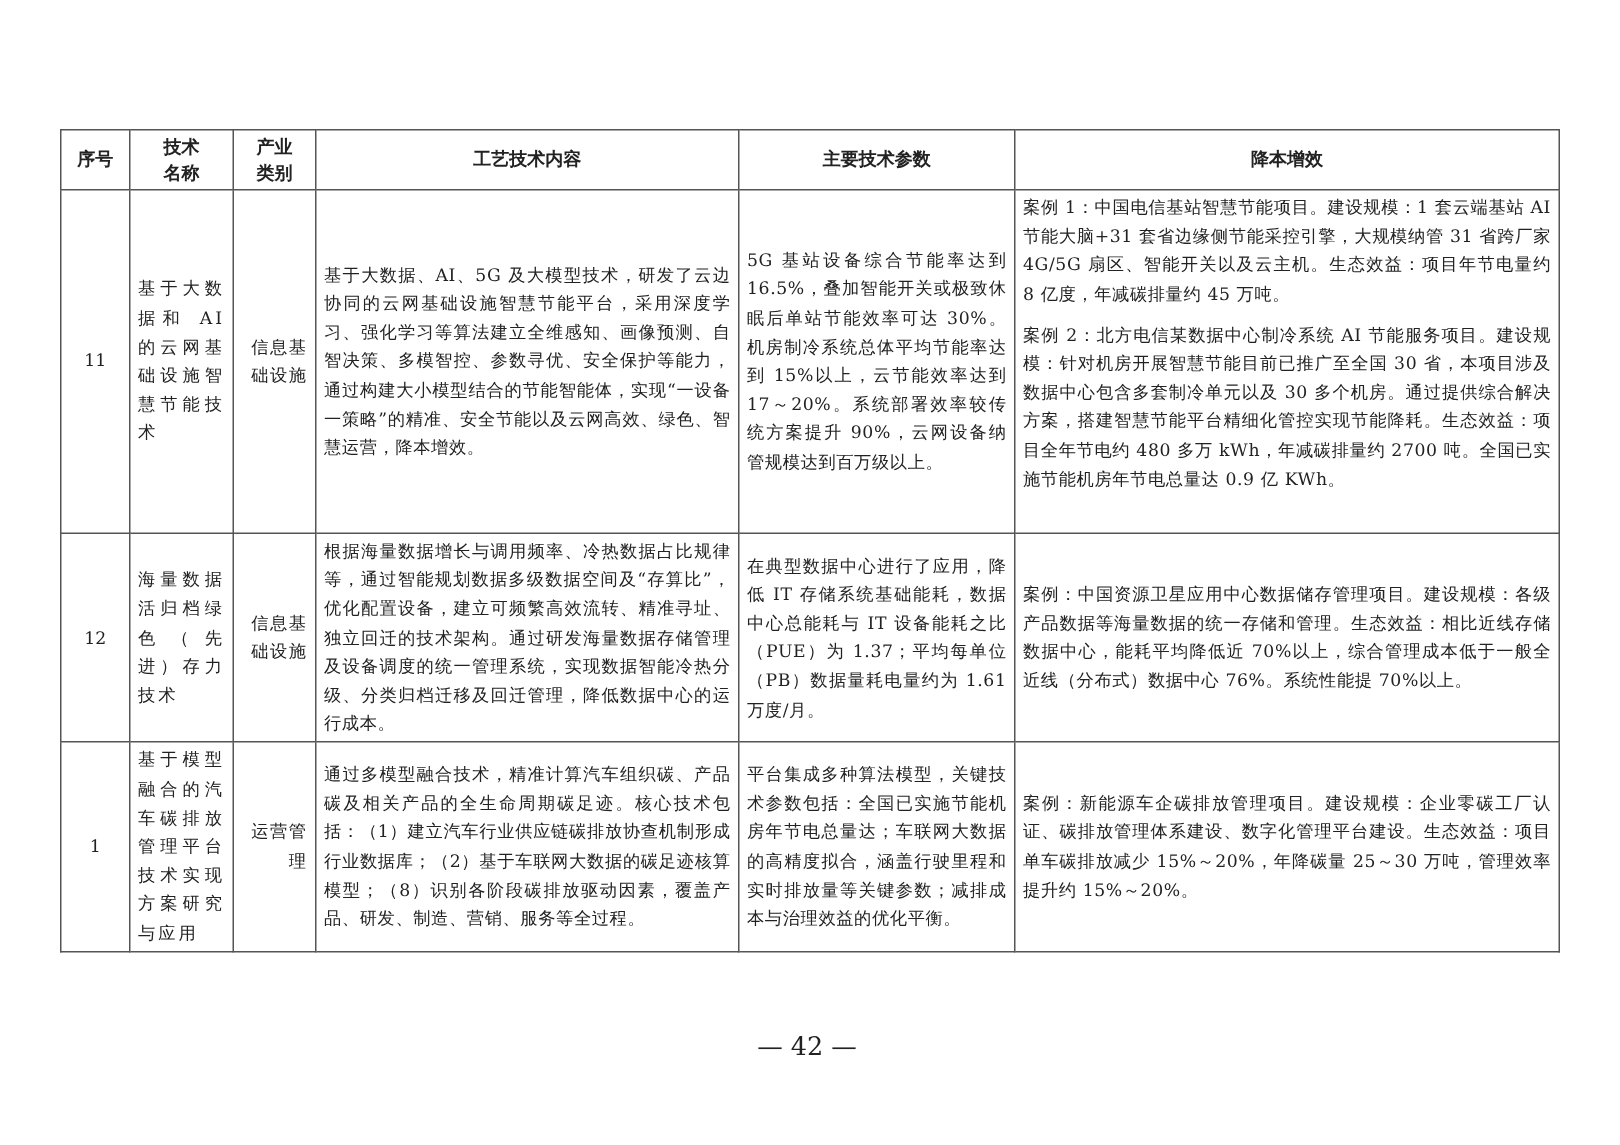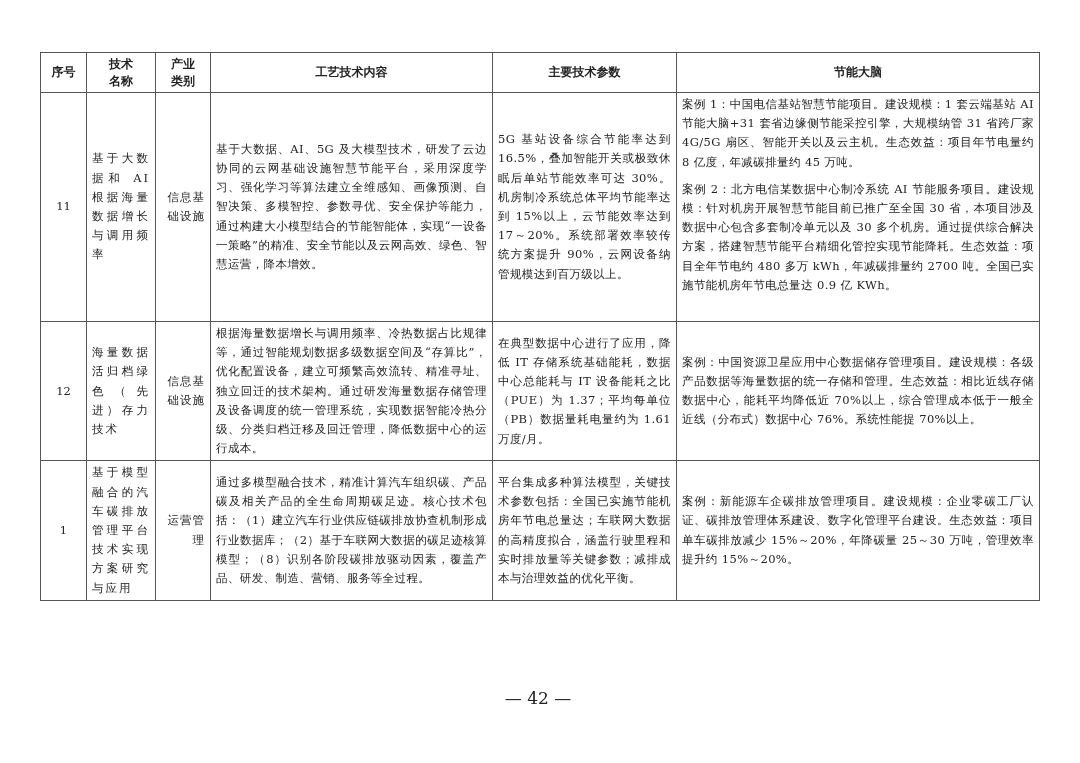--- a/index.html
+++ b/index.html
@@ -1,19 +1,19 @@
 <!DOCTYPE html>
 <html><head>
 <meta charset="utf-8">
 <style>
   html, body { margin: 0; padding: 0; background: #ffffff; }
   body { width: 1080px; height: 763px; position: relative; overflow: hidden;
          font-family: "DejaVu Serif", "Liberation Serif", serif; color: #222; }
   .page { position: absolute; left: 0; top: 0; width: 1080px; height: 763px; }
-  table.main { position: absolute; left: 40px; top: 52px; border-collapse: collapse;
+  table.main { position: absolute; left: 40px; top: 86px; border-collapse: collapse;
                table-layout: fixed; width: 999px; }
   table.main td, table.main th { border: 1.3px solid #555; padding: 2px 5px; vertical-align: middle;
                font-size: 11.5px; line-height: 19.2px; font-weight: normal; }
   table.main th { font-family: "DejaVu Sans", "Liberation Sans", sans-serif; font-weight: bold;
                   font-size: 12px; line-height: 17px; text-align: center; color: #222; }
   .c-idx { text-align: center; margin-left: 28px; }
   .c-name { text-align: left; letter-spacing: 2px; text-align: justify; }
   .c-cat { text-align: right; letter-spacing: 1px; }
   .c-text { text-align: justify; letter-spacing: 0.4px; }
   .section td { text-align: center; font-size: 15px; height: 34px; letter-spacing: 1px; }
@@ -36,27 +36,27 @@
     </colgroup>
     <thead>
       <tr style="height:40px">
         <th>序号</th>
         <th style="white-space:pre-line">技术
 名称</th>
         <th style="white-space:pre-line">产业
 类别</th>
         <th>工艺技术内容</th>
         <th>主要技术参数</th>
-        <th>节能大脑</th>
+        <th>降本增效</th>
       </tr>
     </thead>
     <tbody>
       <tr style="height:229px">
         <td class="c-idx">11</td>
-        <td class="c-name">基于大数据和 AI 根据海量数据增长与调用频率</td>
+        <td class="c-name">基于大数据和 AI 的云网基础设施智慧节能技术</td>
         <td class="c-cat">信息基础设施</td>
         <td class="c-text">基于大数据、AI、5G 及大模型技术，研发了云边协同的云网基础设施智慧节能平台，采用深度学习、强化学习等算法建立全维感知、画像预测、自智决策、多模智控、参数寻优、安全保护等能力，通过构建大小模型结合的节能智能体，实现“一设备一策略”的精准、安全节能以及云网高效、绿色、智慧运营，降本增效。</td>
         <td class="c-text">5G 基站设备综合节能率达到 16.5%，叠加智能开关或极致休眠后单站节能效率可达 30%。机房制冷系统总体平均节能率达到 15%以上，云节能效率达到 17～20%。系统部署效率较传统方案提升 90%，云网设备纳管规模达到百万级以上。</td>
         <td class="c-text" style="vertical-align:top">
           <div>案例 1：中国电信基站智慧节能项目。建设规模：1 套云端基站 AI 节能大脑+31 套省边缘侧节能采控引擎，大规模纳管 31 省跨厂家 4G/5G 扇区、智能开关以及云主机。生态效益：项目年节电量约 8 亿度，年减碳排量约 45 万吨。</div>
           <div class="case-gap"></div>
           <div>案例 2：北方电信某数据中心制冷系统 AI 节能服务项目。建设规模：针对机房开展智慧节能目前已推广至全国 30 省，本项目涉及数据中心包含多套制冷单元以及 30 多个机房。通过提供综合解决方案，搭建智慧节能平台精细化管控实现节能降耗。生态效益：项目全年节电约 480 多万 kWh，年减碳排量约 2700 吨。全国已实施节能机房年节电总量达 0.9 亿 KWh。</div>
         </td>
       </tr>
       <tr style="height:132px">

